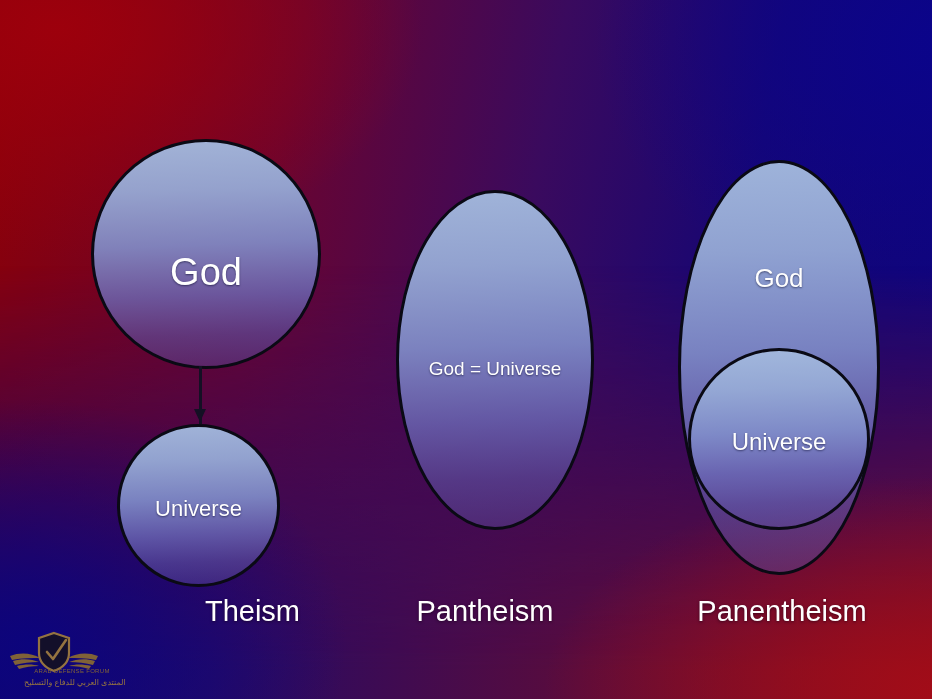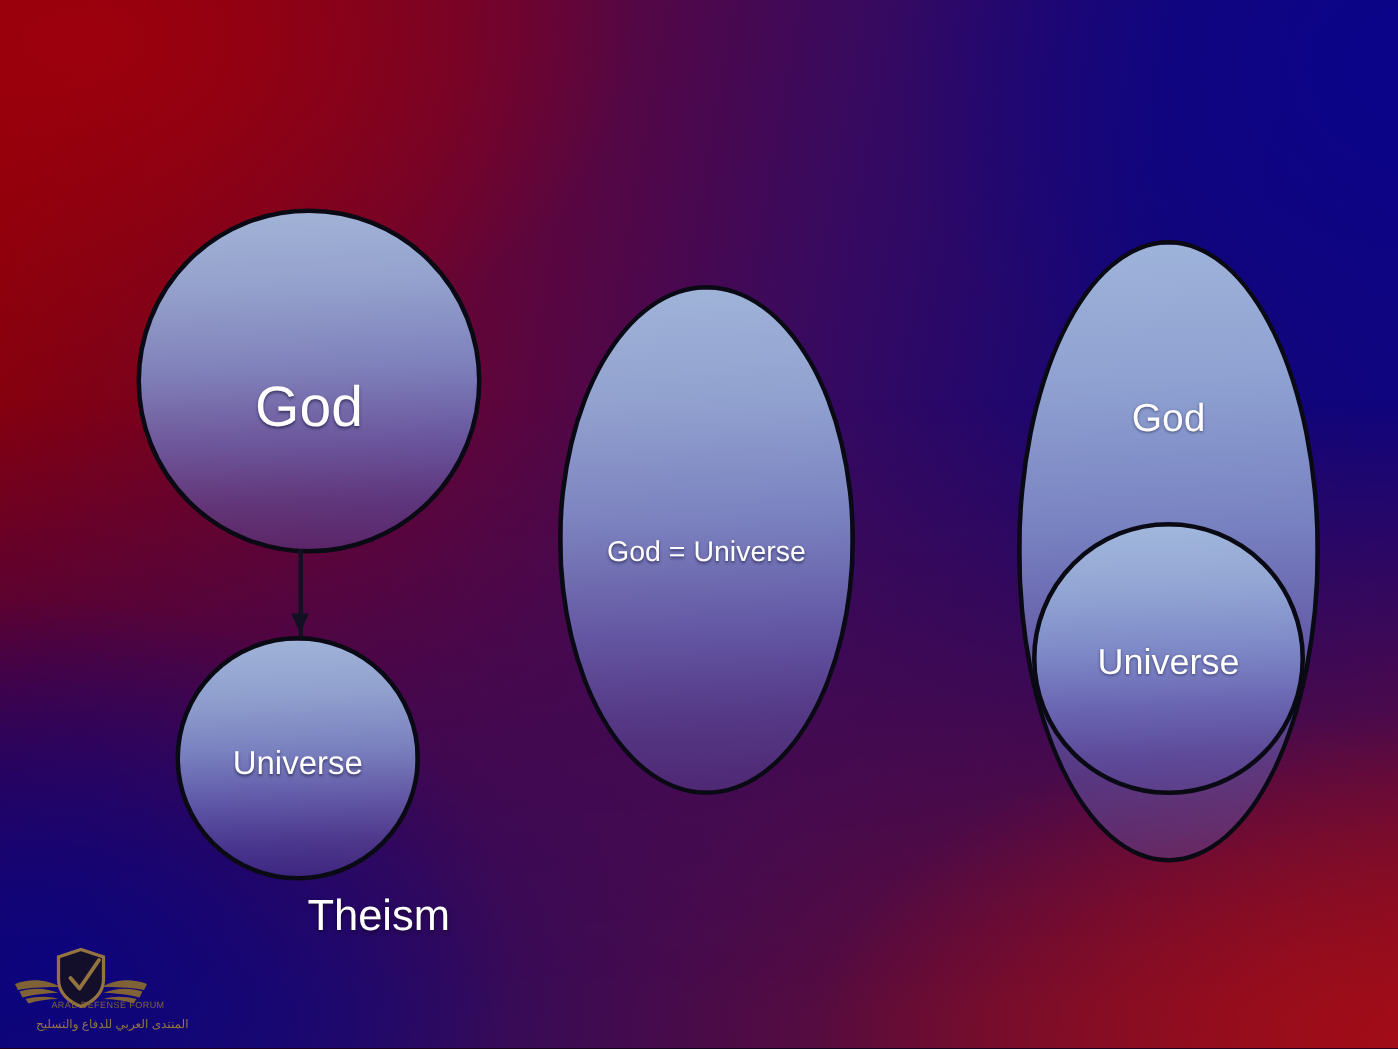--- a/index.html
+++ b/index.html
@@ -89,21 +89,21 @@
     position: absolute;
     left: 194px; top: 409px;
     width: 0; height: 0;
     border-left: 6px solid transparent;
     border-right: 6px solid transparent;
     border-top: 13px solid #141024;
   }
 
   
   #pantheism-shape {
-    left: 372px; top: 190px;
+    left: 396px; top: 190px;
     width: 198px; height: 340px;
     border-radius: 50% / 50%;
   }
   #pantheism-shape .shape-label { font-size: 19px; margin-top: 18px; }
 
   
   #panentheism-god {
     left: 678px; top: 160px;
     width: 202px; height: 415px;
     border-radius: 50% / 50%;
@@ -167,27 +167,29 @@
   <div id="theism-arrow"></div>
   <div id="theism-arrowhead"></div>
   <div class="shape" id="theism-universe">
     <span class="shape-label">Universe</span>
   </div>
   <div class="caption" id="caption-theism">Theism</div>
 
   <div class="shape" id="pantheism-shape">
     <span class="shape-label">God = Universe</span>
   </div>
+  <div class="caption" id="caption-pantheism">Pantheism</div>
 
   <div class="shape" id="panentheism-god">
     <span class="shape-label">God</span>
   </div>
   <div class="shape" id="panentheism-universe">
     <span class="shape-label">Universe</span>
   </div>
+  <div class="caption" id="caption-panentheism">Panentheism</div>
 
   <div id="watermark">
     <svg width="96" height="46" viewBox="0 0 96 46">
 
       <g fill="#8a6a32">
         <path d="M4 26 C14 22 26 23 34 28 C26 28 16 28 6 30 Z"></path>
         <path d="M7 31 C16 28 26 29 33 32 C25 32 16 33 9 35 Z"></path>
         <path d="M11 36 C19 34 27 34 33 36 C26 36 19 37 13 39 Z"></path>
       </g>
 

